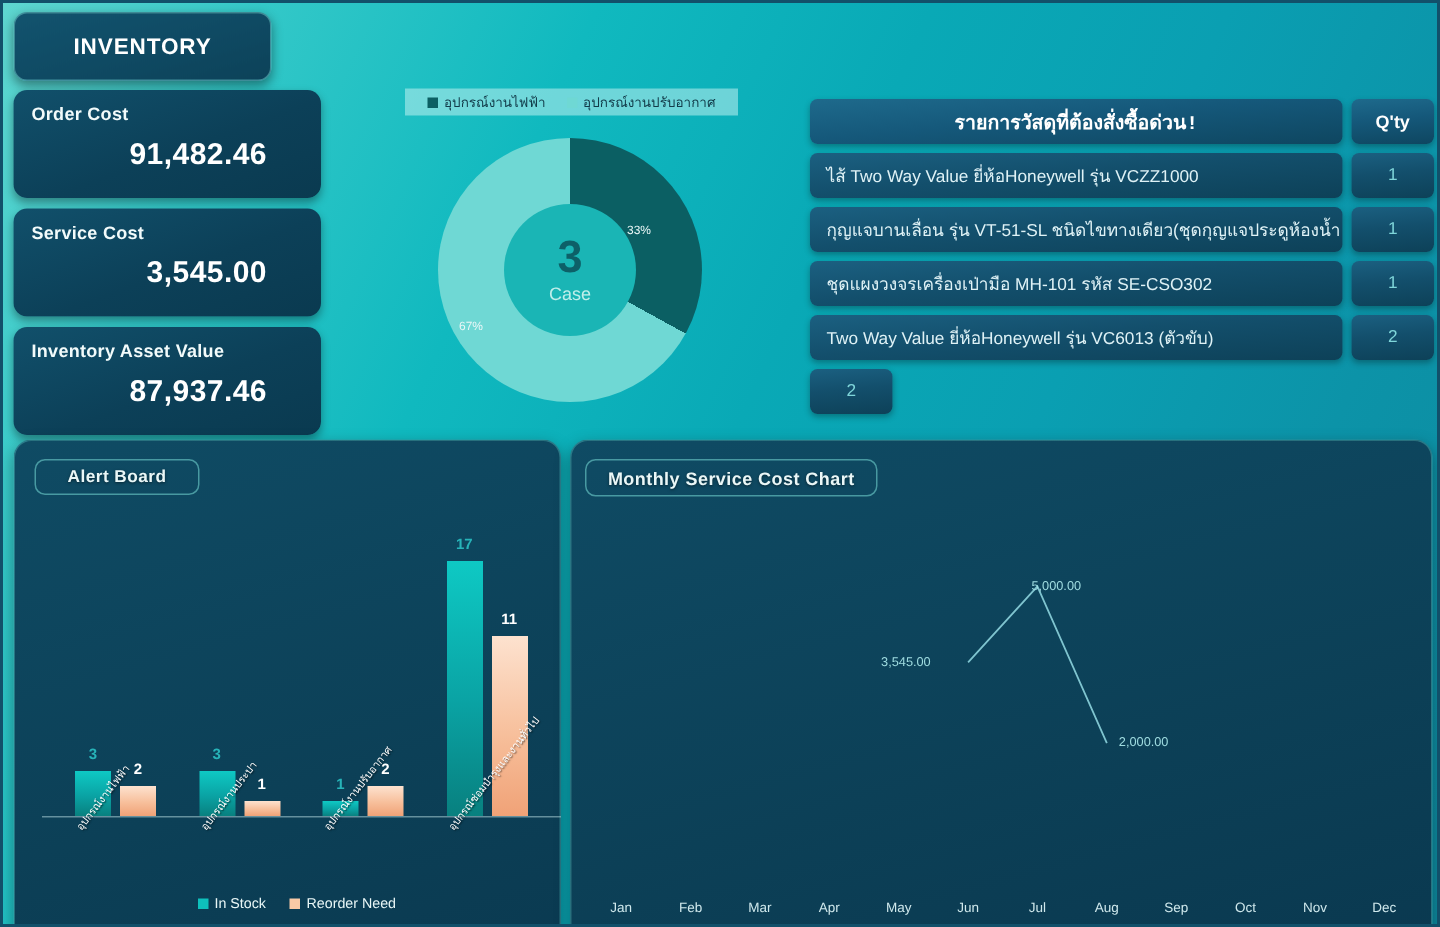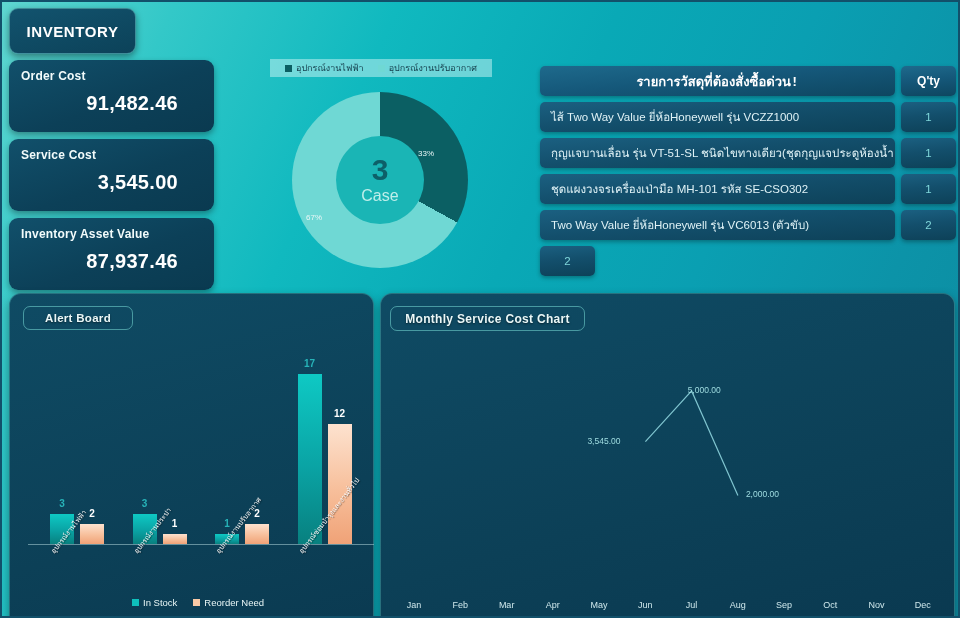--- a/index.html
+++ b/index.html
@@ -42,21 +42,21 @@
     color: #eaf7f7;
     font-weight: bold;
     letter-spacing: .3px;
     display: flex; align-items: center; justify-content: center;
     text-shadow: 0 1px 2px rgba(0,0,0,.5);
   }
 
   
   #inventory-title {
     position: absolute; left: 7px; top: 6px;
-    width: 127px; height: 46px;
+    width: 172px; height: 46px;
     background: linear-gradient(165deg,#12536e 0%, #0c4259 100%);
     border-radius: 9px;
     border: 1px solid rgba(120,220,215,.45);
     display: flex; align-items: center; justify-content: center;
     color: #ffffff; font-weight: bold; font-size: 15px;
     letter-spacing: .6px;
     box-shadow: 0 3px 7px rgba(0,0,0,.4);
   }
 
   
@@ -99,21 +99,21 @@
     position: absolute; inset: 0; border-radius: 50%;
   }
   #donut-hole {
     position: absolute; left: 44px; top: 44px;
     width: 88px; height: 88px; border-radius: 50%;
     background: #1ab5b5;
     display: flex; flex-direction: column;
     align-items: center; justify-content: center;
   }
   #donut-hole .d-num { font-size: 30px; font-weight: bold; color: #0d6068; line-height: 1; }
-  #donut-hole .d-cap { font-size: 16px; color: #bfeeea; margin-top: 2px; }
+  #donut-hole .d-cap { font-size: 12px; color: #bfeeea; margin-top: 2px; }
   .d-pct {
     position: absolute; font-size: 8px; color: #eaf7f7;
   }
   #pct-a { left: 126px; top: 57px; }
   #pct-b { left: 14px; top: 121px; }
 
   
   #order-list { position: absolute; left: 538px; top: 64px; }
   .row { display: flex; gap: 6px; margin-bottom: 6px; }
   .row .cell-main {
@@ -321,21 +321,21 @@
             </div>
             <div class="bar reorder" style="height: 20px;">
               <span class="bval">2</span>
             </div>
           </div>
           <div class="bargroup" style="left: 261.5px;">
             <div class="bar instock" style="height: 170px;">
               <span class="bval">17</span>
             </div>
             <div class="bar reorder" style="height: 120px;">
-              <span class="bval">12</span>
+              <span class="bval">11</span>
             </div>
           </div>
         </div>
       <div id="bar-axis"></div>
       <div id="bar-legend">
         <span class="lg">
           <span class="sw sw-teal"></span>
           <span>In Stock</span>
         </span>
         <span class="lg">

